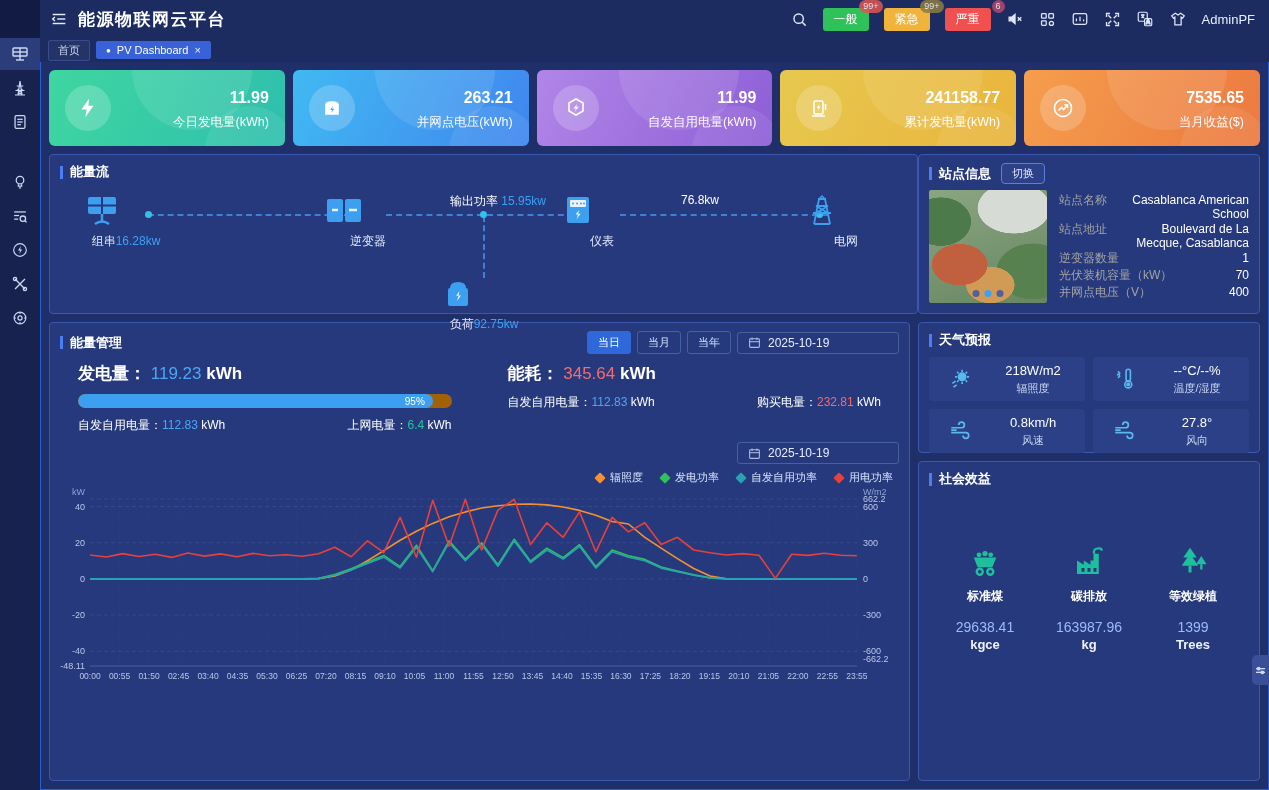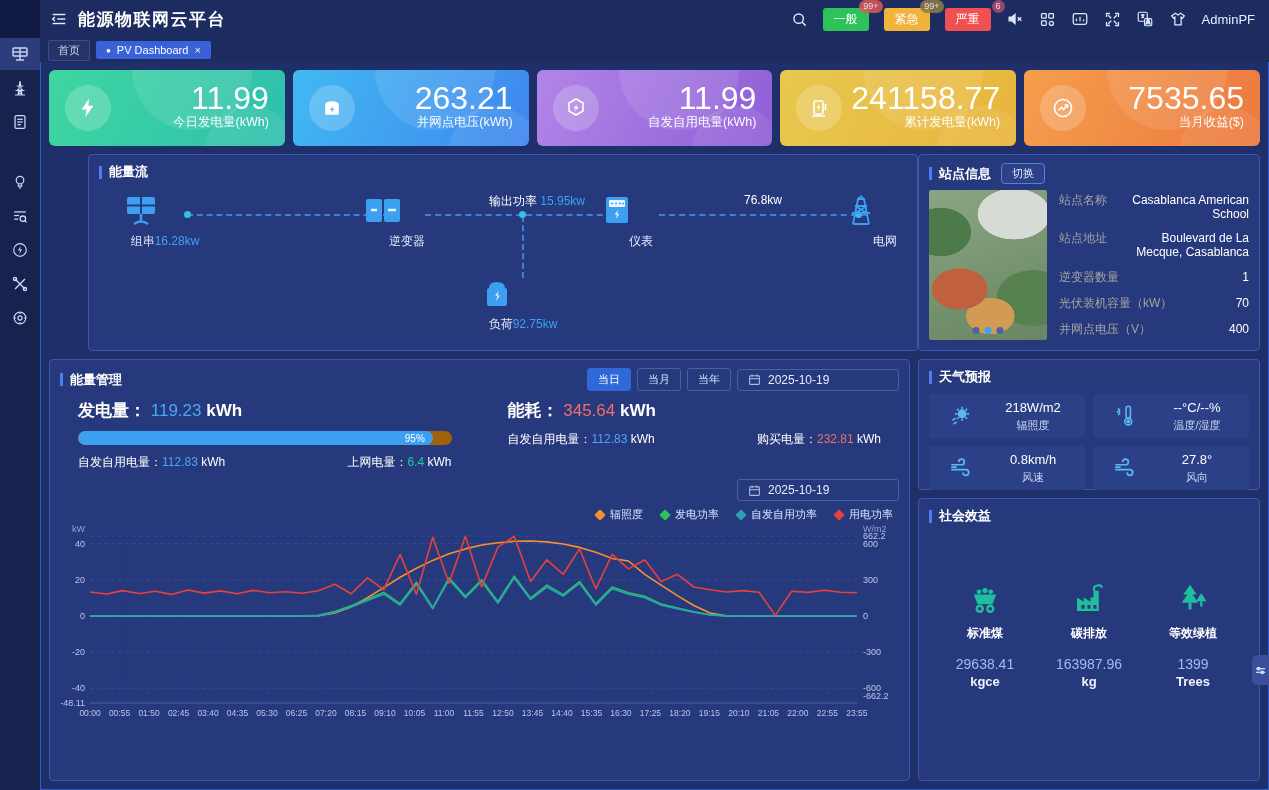--- a/index.html
+++ b/index.html
@@ -35,25 +35,25 @@
 
   .content{flex:1;background:#1e2f6a;border:1px solid #2b5fd0;border-top:none;padding:8px;display:flex;flex-direction:column;gap:8px;overflow:hidden;}
 
   
   .cards{display:flex;gap:8px;height:76px;flex-shrink:0;}
   .stat-card{flex:1;border-radius:6px;display:flex;align-items:center;padding:0 16px;position:relative;overflow:hidden;color:#fff;}
   .stat-card::before{content:"";position:absolute;width:120px;height:120px;border-radius:50%;background:rgba(255,255,255,.10);top:-60px;left:35%;}
   .stat-card::after{content:"";position:absolute;width:90px;height:90px;border-radius:50%;background:rgba(255,255,255,.08);bottom:-50px;right:-10px;}
   .card-icon{width:46px;height:46px;border-radius:50%;background:rgba(255,255,255,.20);display:flex;align-items:center;justify-content:center;flex-shrink:0;z-index:1;}
   .card-text{margin-left:auto;text-align:right;z-index:1;}
-  .card-value{font-size:32px;font-weight:normal;line-height:26px;}
+  .card-value{font-size:16px;font-weight:bold;line-height:26px;}
   .card-label{font-size:12.5px;margin-top:3px;opacity:.97;}
 
   
-  .row2{display:flex;height:197px;flex-shrink:0;margin-left:39px;}
+  .row2{display:flex;height:160px;flex-shrink:0;}
   .row3{display:flex;gap:8px;flex:1;min-height:0;}
   .panel{background:#26397c;border:1px solid #3b57b0;border-radius:4px;box-sizing:border-box;}
   .panel-head{display:flex;align-items:center;gap:10px;padding:8px 10px 4px;}
   .p-title{color:#fff;font-size:13px;font-weight:bold;display:flex;align-items:center;gap:7px;}
   .t-bar{width:3px;height:13px;background:#4d7df2;display:inline-block;}
 
   
   .panel-flow{flex:1;position:relative;}
   .flow-diagram{position:relative;height:160px;}
   .f-node{position:absolute;width:90px;text-align:center;}
@@ -371,21 +371,21 @@
             <div class="f-line" style="left:98px;top:29px;width:202px;"></div>
             <div class="f-line" style="left:336px;top:29px;width:198px;"></div>
             <div class="f-line" style="left:570px;top:29px;width:208px;"></div>
             <div class="f-vline" style="left:433px;top:31px;height:62px;"></div>
             <div class="f-dot" style="left:95px;top:26px;"></div>
             <div class="f-dot" style="left:430px;top:26px;"></div>
             <div class="f-dot" style="left:522px;top:26px;"></div>
             <div class="f-dot" style="left:766px;top:26px;"></div>
 
             <div class="f-linklabel" style="left:448px;top:8px;"><span>输出功率 </span><span class="f-val">15.95kw</span></div>
-            <div class="f-linklabel f-val" style="left:674px;top:8px;">76.8kw</div>
+            <div class="f-linklabel f-val" style="left:650px;top:8px;">76.8kw</div>
 
             <div class="f-node" style="left:31px;top:8px;">
               <span>
                 <svg width="42" height="36" viewBox="0 0 42 36">
                     <rect x="7" y="4" width="28" height="17" rx="2" fill="#3d9ff0"></rect>
                     <line x1="21" y1="4" x2="21" y2="21" stroke="#26397c" stroke-width="2"></line>
                     <line x1="7" y1="12.5" x2="35" y2="12.5" stroke="#26397c" stroke-width="2"></line>
                     <line x1="21" y1="21" x2="21" y2="28" stroke="#3d9ff0" stroke-width="2.5"></line>
                     <path d="M14 31 q7-5 14 0" fill="none" stroke="#3d9ff0" stroke-width="2.5"></path>
                   </svg>

